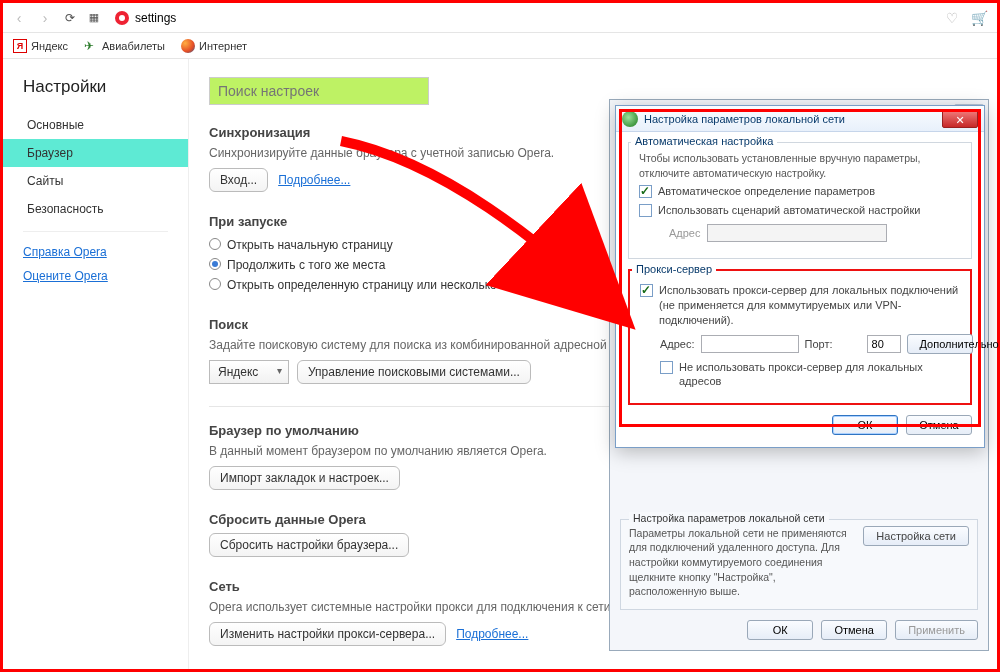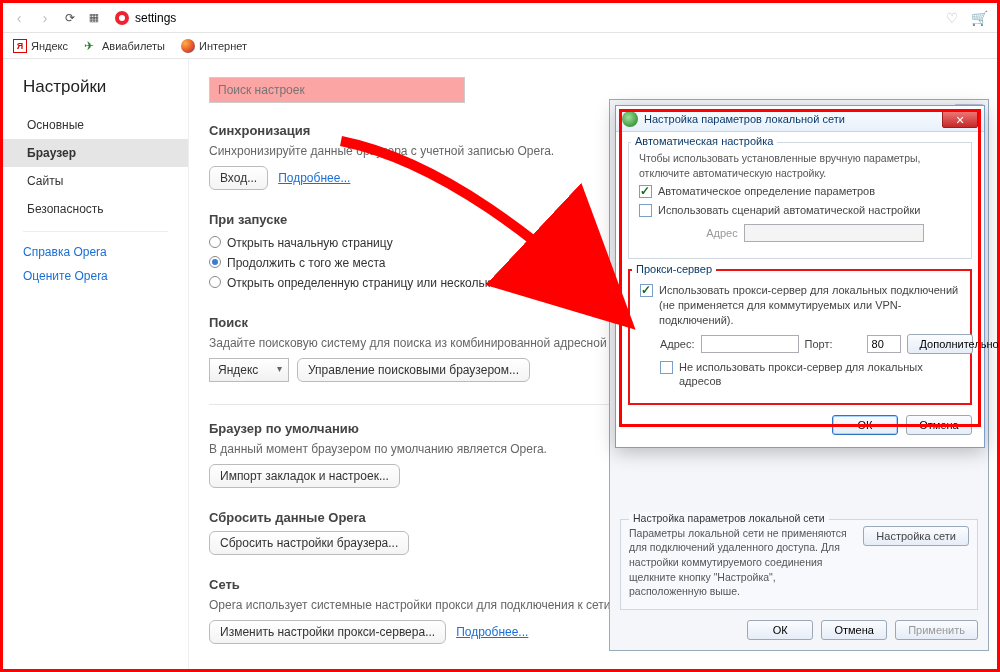--- a/index.html
+++ b/index.html
@@ -21,26 +21,26 @@
 .bm { display:flex; align-items:center; gap:4px; }
 .bm .ico { width:14px; height:14px; display:inline-block; }
 .ico-y { background:#fff; border:1px solid #d00; color:#d00; font-size:9px; line-height:12px; text-align:center; font-weight:bold; }
 .ico-plane { color:#2a7a2a; font-size:12px; }
 .ico-ff { width:14px; height:14px; border-radius:50%; background:radial-gradient(circle at 30% 30%, #ffae42, #e44d26 60%, #1e5799 100%); }
 
 .main { display:flex; height: calc(672px - 3px - 3px - 30px - 26px); }
 .sidebar { width:186px; padding:18px 0 0 0; border-right:1px solid #eee; font-size:12px; color:#333; }
 .sidebar h1 { font-size:17px; font-weight:normal; padding:0 20px 14px; color:#222; }
 .navitem { padding:7px 24px; cursor:default; }
-.navitem.active { background:#e5e5e5;font-weight:bold; }
+.navitem.active { background:#5eead4; }
 .navsep { height:1px; background:#eee; margin:8px 20px; }
 .navlink { padding:5px 20px; }
-.navlink a { color:#1a6fd6; font-size:12px; }
+.navlink a { color:#1a6fd6; text-decoration:underline; font-size:12px; }
 .content { flex:1; padding:18px 20px; overflow-y:auto; font-size:12px; color:#333; position:relative; }
-.search-settings { border:1px solid #ccc; padding:5px 8px; width:256px; font-size:12px; margin-bottom:20px; background:#fca5a5; }
+.search-settings { border:1px solid #ccc; padding:5px 8px; width:220px; font-size:14px; margin-bottom:20px; background:#bef264; }
 .section { margin-bottom:22px; }
 .section h2 { font-size:13px; font-weight:bold; color:#444; margin-bottom:6px; }
 .section .hint { color:#666; margin:4px 0 8px 0; }
 .btn { display:inline-block; border:1px solid #bbb; background:linear-gradient(#fff,#f4f4f4); padding:4px 10px; font-size:12px; border-radius:6px; cursor:default; color:#333; }
 .linka { color:#1a6fd6; text-decoration:underline; cursor:pointer; }
 .radio-row { display:flex; gap:6px; padding:3px 0; }
 .radio { width:12px; height:12px; border:1px solid #888; border-radius:50%; position:relative; display:inline-block; }
 .radio.checked::after { content:""; position:absolute; width:6px; height:6px; background:#3a7bd5; border-radius:50%; left:2px; top:2px; }
 .select-row { display:flex; gap:8px; align-items:center; }
 .select { border:1px solid #bbb; padding:4px 20px 4px 8px; font-size:12px; background:linear-gradient(#fff,#f1f1f1); position:relative; min-width:80px; }
@@ -160,21 +160,21 @@
           <span>&nbsp;</span>
           <span class="linka">Задать страницы</span>
         </div>
       </div>
 
       <div class="section">
         <h2>Поиск</h2>
         <div class="hint">Задайте поисковую систему для поиска из комбинированной адресной строки</div>
         <div class="select-row">
           <div class="select">Яндекс</div>
-          <span class="btn">Управление поисковыми браузером...</span>
+          <span class="btn">Управление поисковыми системами...</span>
         </div>
       </div>
 
       <div class="divider"></div>
 
       <div class="section">
         <h2>Браузер по умолчанию</h2>
         <div class="hint">В данный момент браузером по умолчанию является Opera.</div>
         <span class="btn">Импорт закладок и настроек...</span>
       </div>
@@ -224,21 +224,21 @@
         <span class="legend">Автоматическая настройка</span>
         <div class="mini">Чтобы использовать установленные вручную параметры, отключите автоматическую настройку.</div>
         <div class="ckrow">
           <span class="ckbox checked"></span>
           <span class="innerlabel">Автоматическое определение параметров</span>
         </div>
         <div class="ckrow">
           <span class="ckbox"></span>
           <span class="innerlabel">Использовать сценарий автоматической настройки</span>
         </div>
-        <div class="addr-row" style="padding-left:30px;justify-content:center;">
+        <div class="addr-row" style="padding-left:30px;">
           <span class="innerlabel" style="color:#999">Адрес</span>
           <input class="inline-input" style="width: 180px; background: rgb(244, 244, 244);" disabled="">
         </div>
       </div>
 
       <div class="grp grp-red">
         <span class="legend">Прокси-сервер</span>
         <div class="ckrow">
           <span class="ckbox checked"></span>
           <span class="innerlabel">Использовать прокси-сервер для локальных подключений (не применяется для коммутируемых или VPN-подключений).</span>

